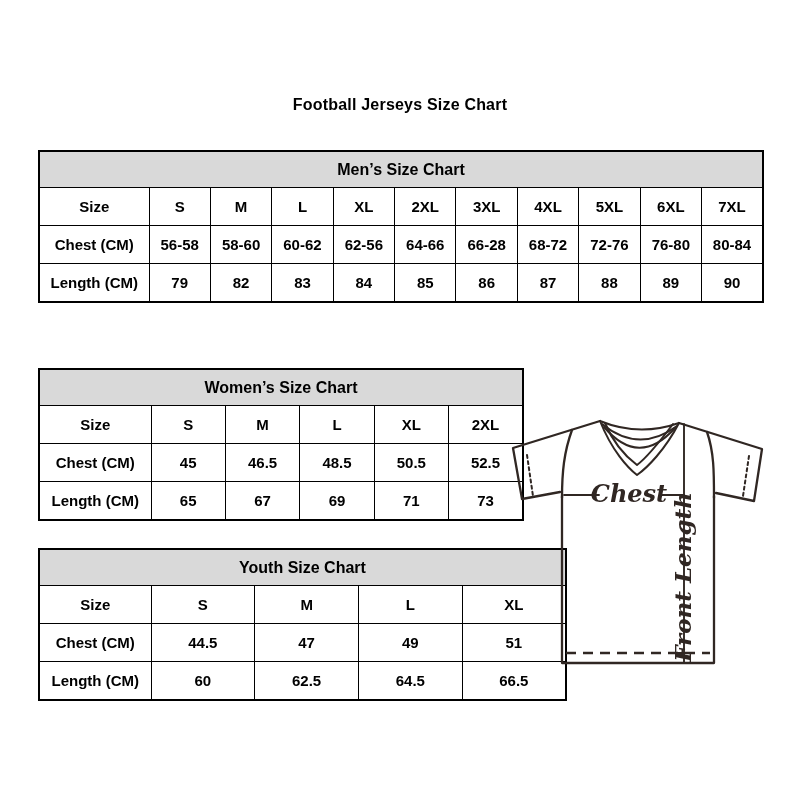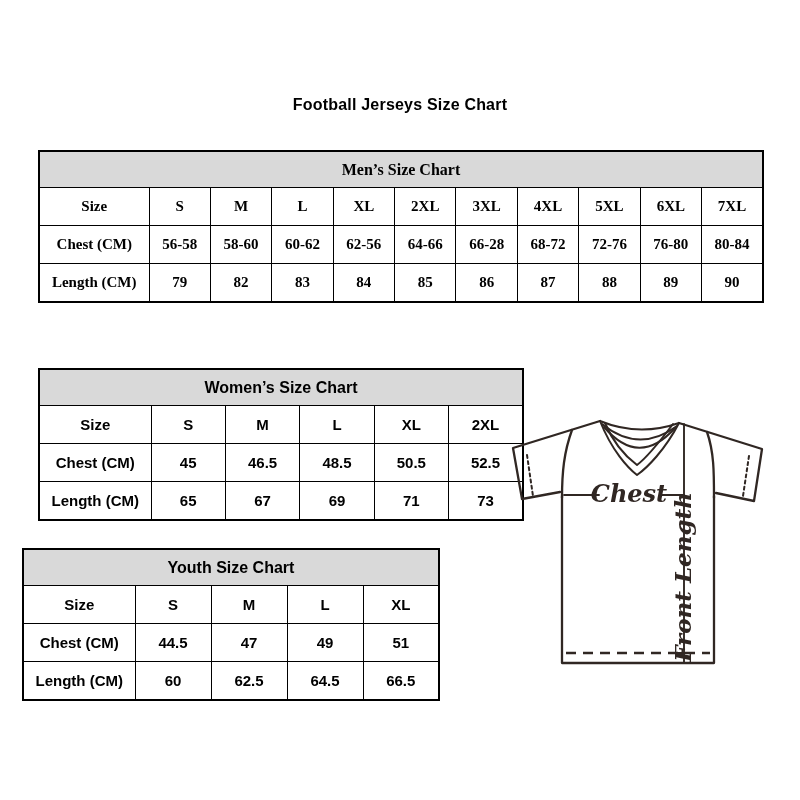--- a/index.html
+++ b/index.html
@@ -17,23 +17,23 @@
     background:#fff;border:2px solid var(--bd);
   }
   table.size-table td{
     border:1.5px solid var(--bd);text-align:center;vertical-align:middle;
     font-weight:bold;font-size:15px;padding:0;height:37px;
     overflow:hidden;white-space:nowrap;
   }
   table.size-table td.table-header{
     background:var(--hdr);font-size:16px;height:35px;
   }
-  #men-table{left:38px;top:150px;width:726px;font-family:Liberation Serif, serif;}
+  #men-table{left:38px;top:150px;width:726px;}
   #women-table{left:38px;top:368px;width:486px;}
-  #youth-table{left:22px;top:548px;width:418px;}
+  #youth-table{left:38px;top:548px;width:529px;}
   #men-table col.label-col{width:110px;}
   #women-table col.label-col,#youth-table col.label-col{width:112px;}
   #jersey-svg{position:absolute;left:502px;top:406px;width:276px;height:290px;}
   .jline{fill:none;stroke:var(--ink);stroke-linecap:round;stroke-linejoin:round;}
   .outline{stroke-width:2.3px;}
   .collar{stroke-width:2px;}
   .measure{stroke-width:1.9px;}
   .cuff-dash{stroke-width:2px;stroke-dasharray:3,3.2;}
   .hem-dash{stroke-width:2.4px;stroke-dasharray:10,7;stroke-linecap:butt;}
   .jersey-label{

